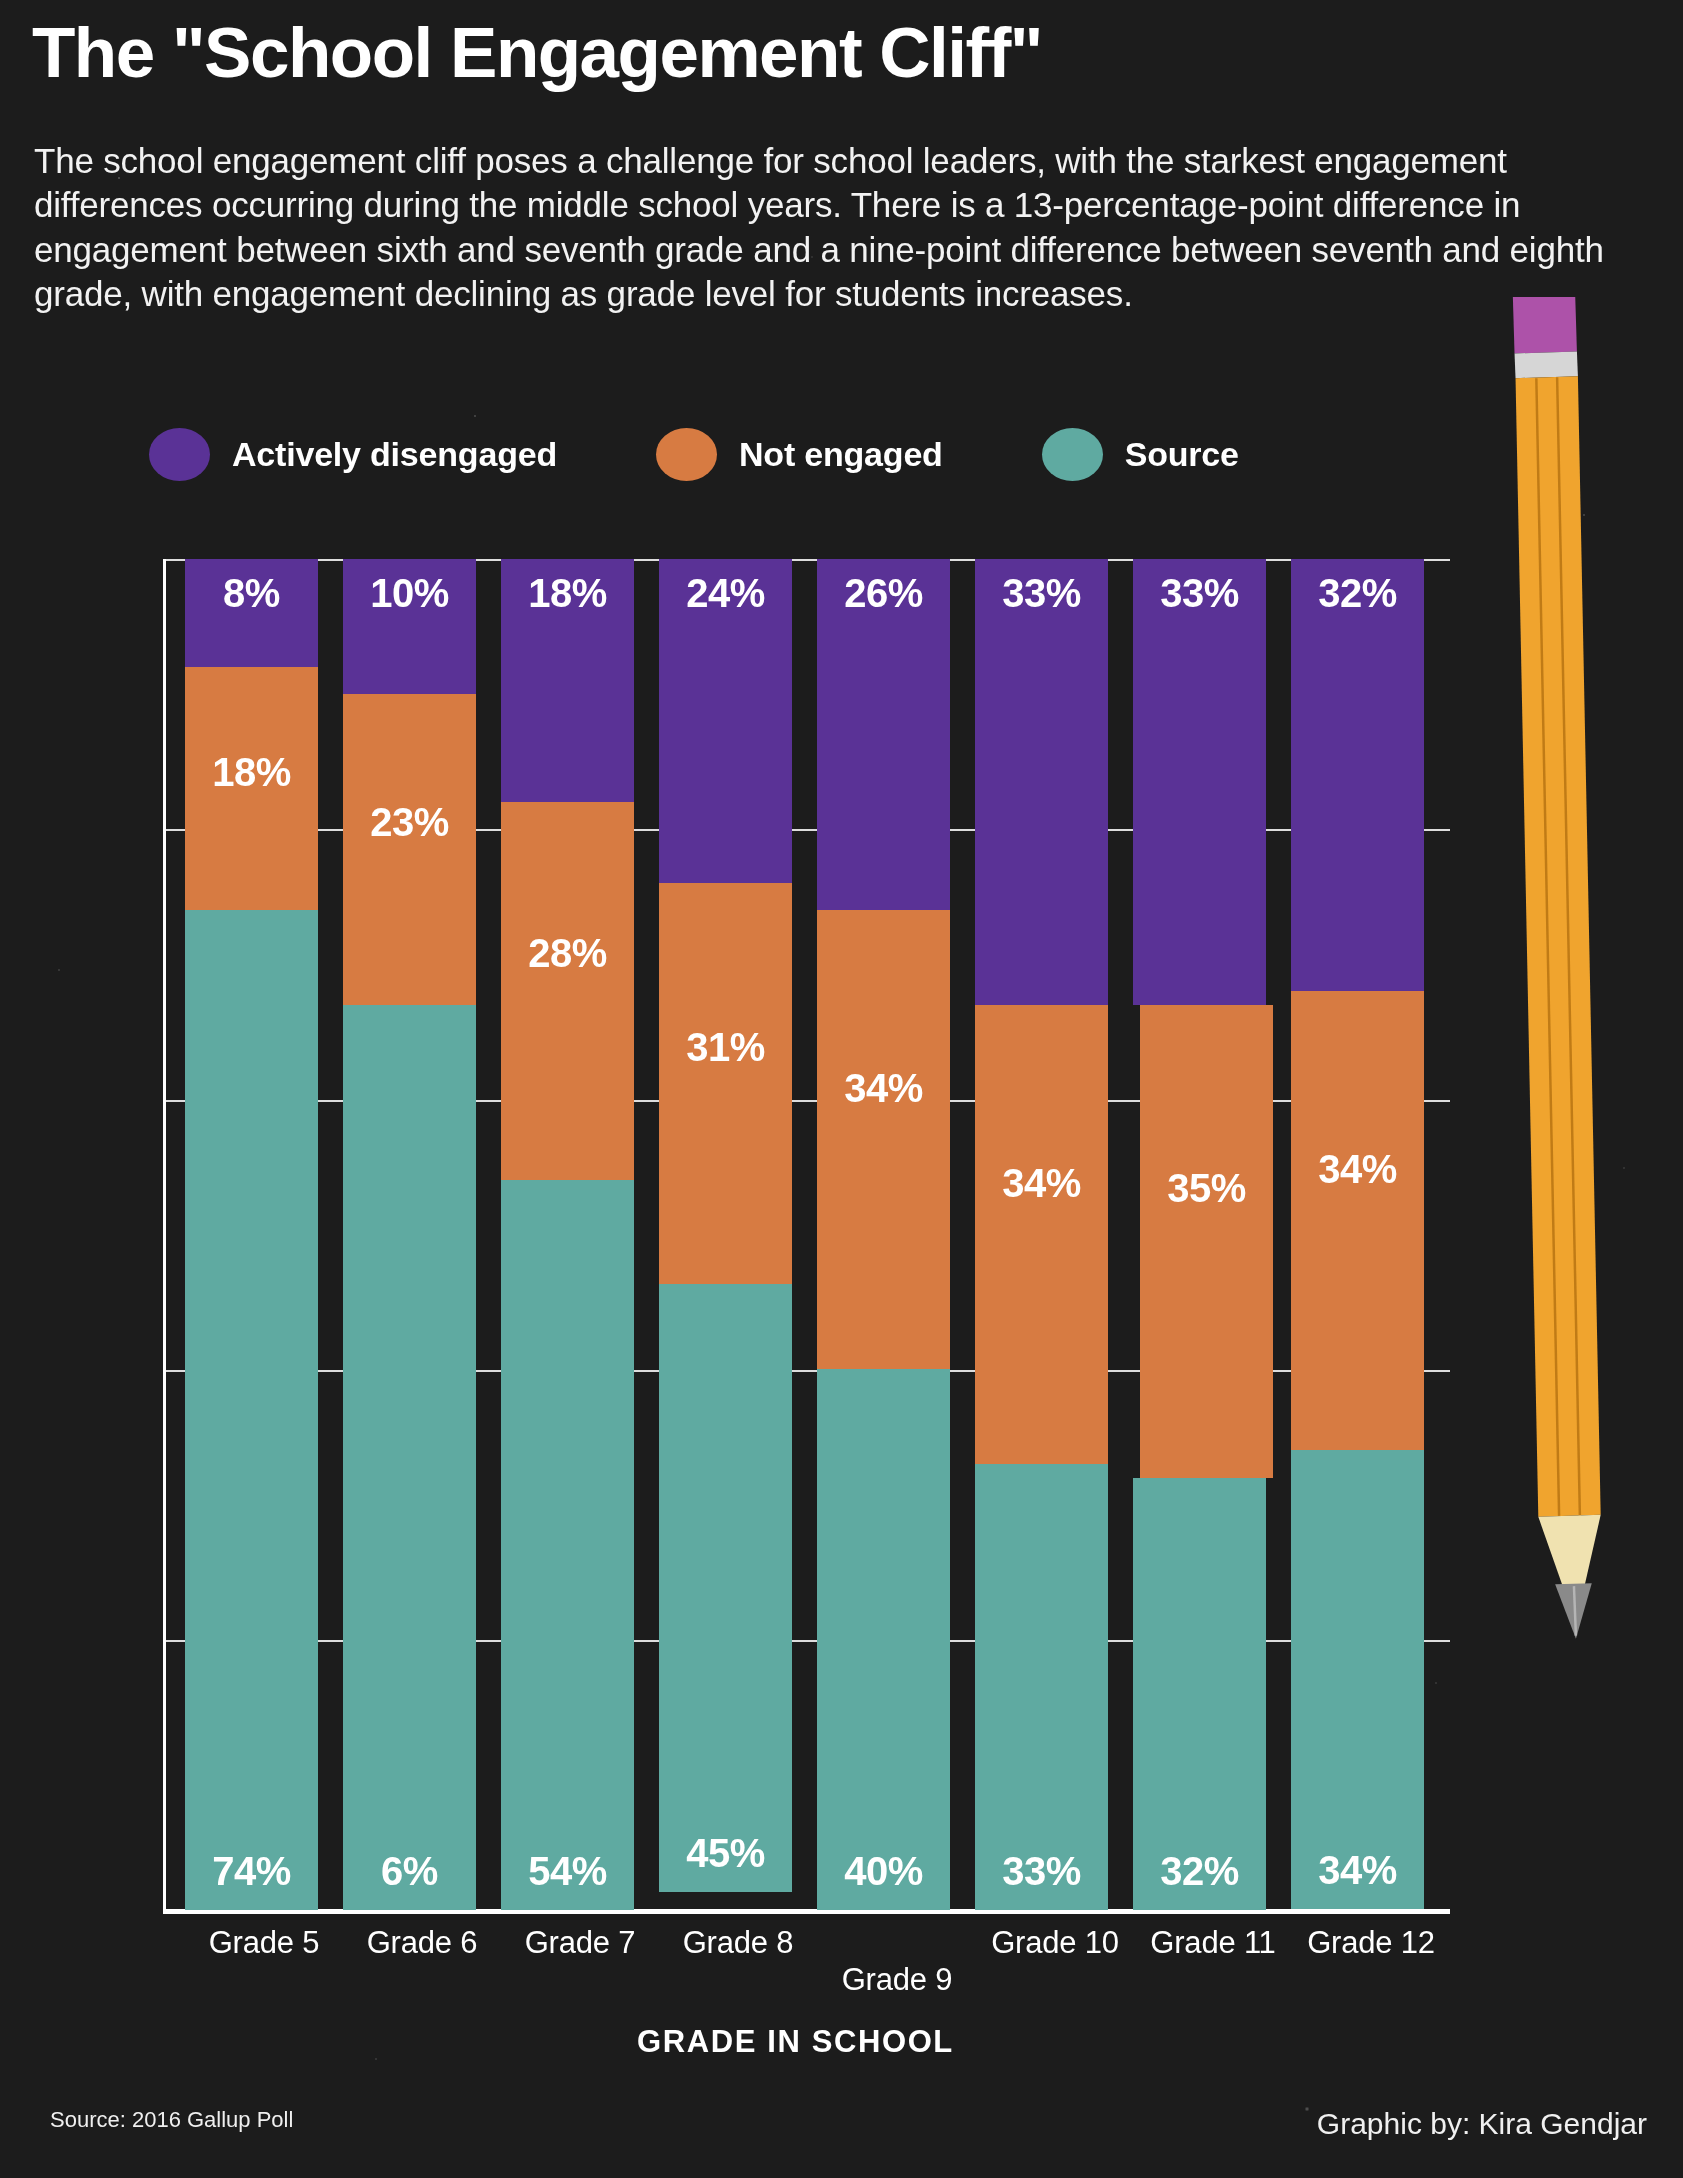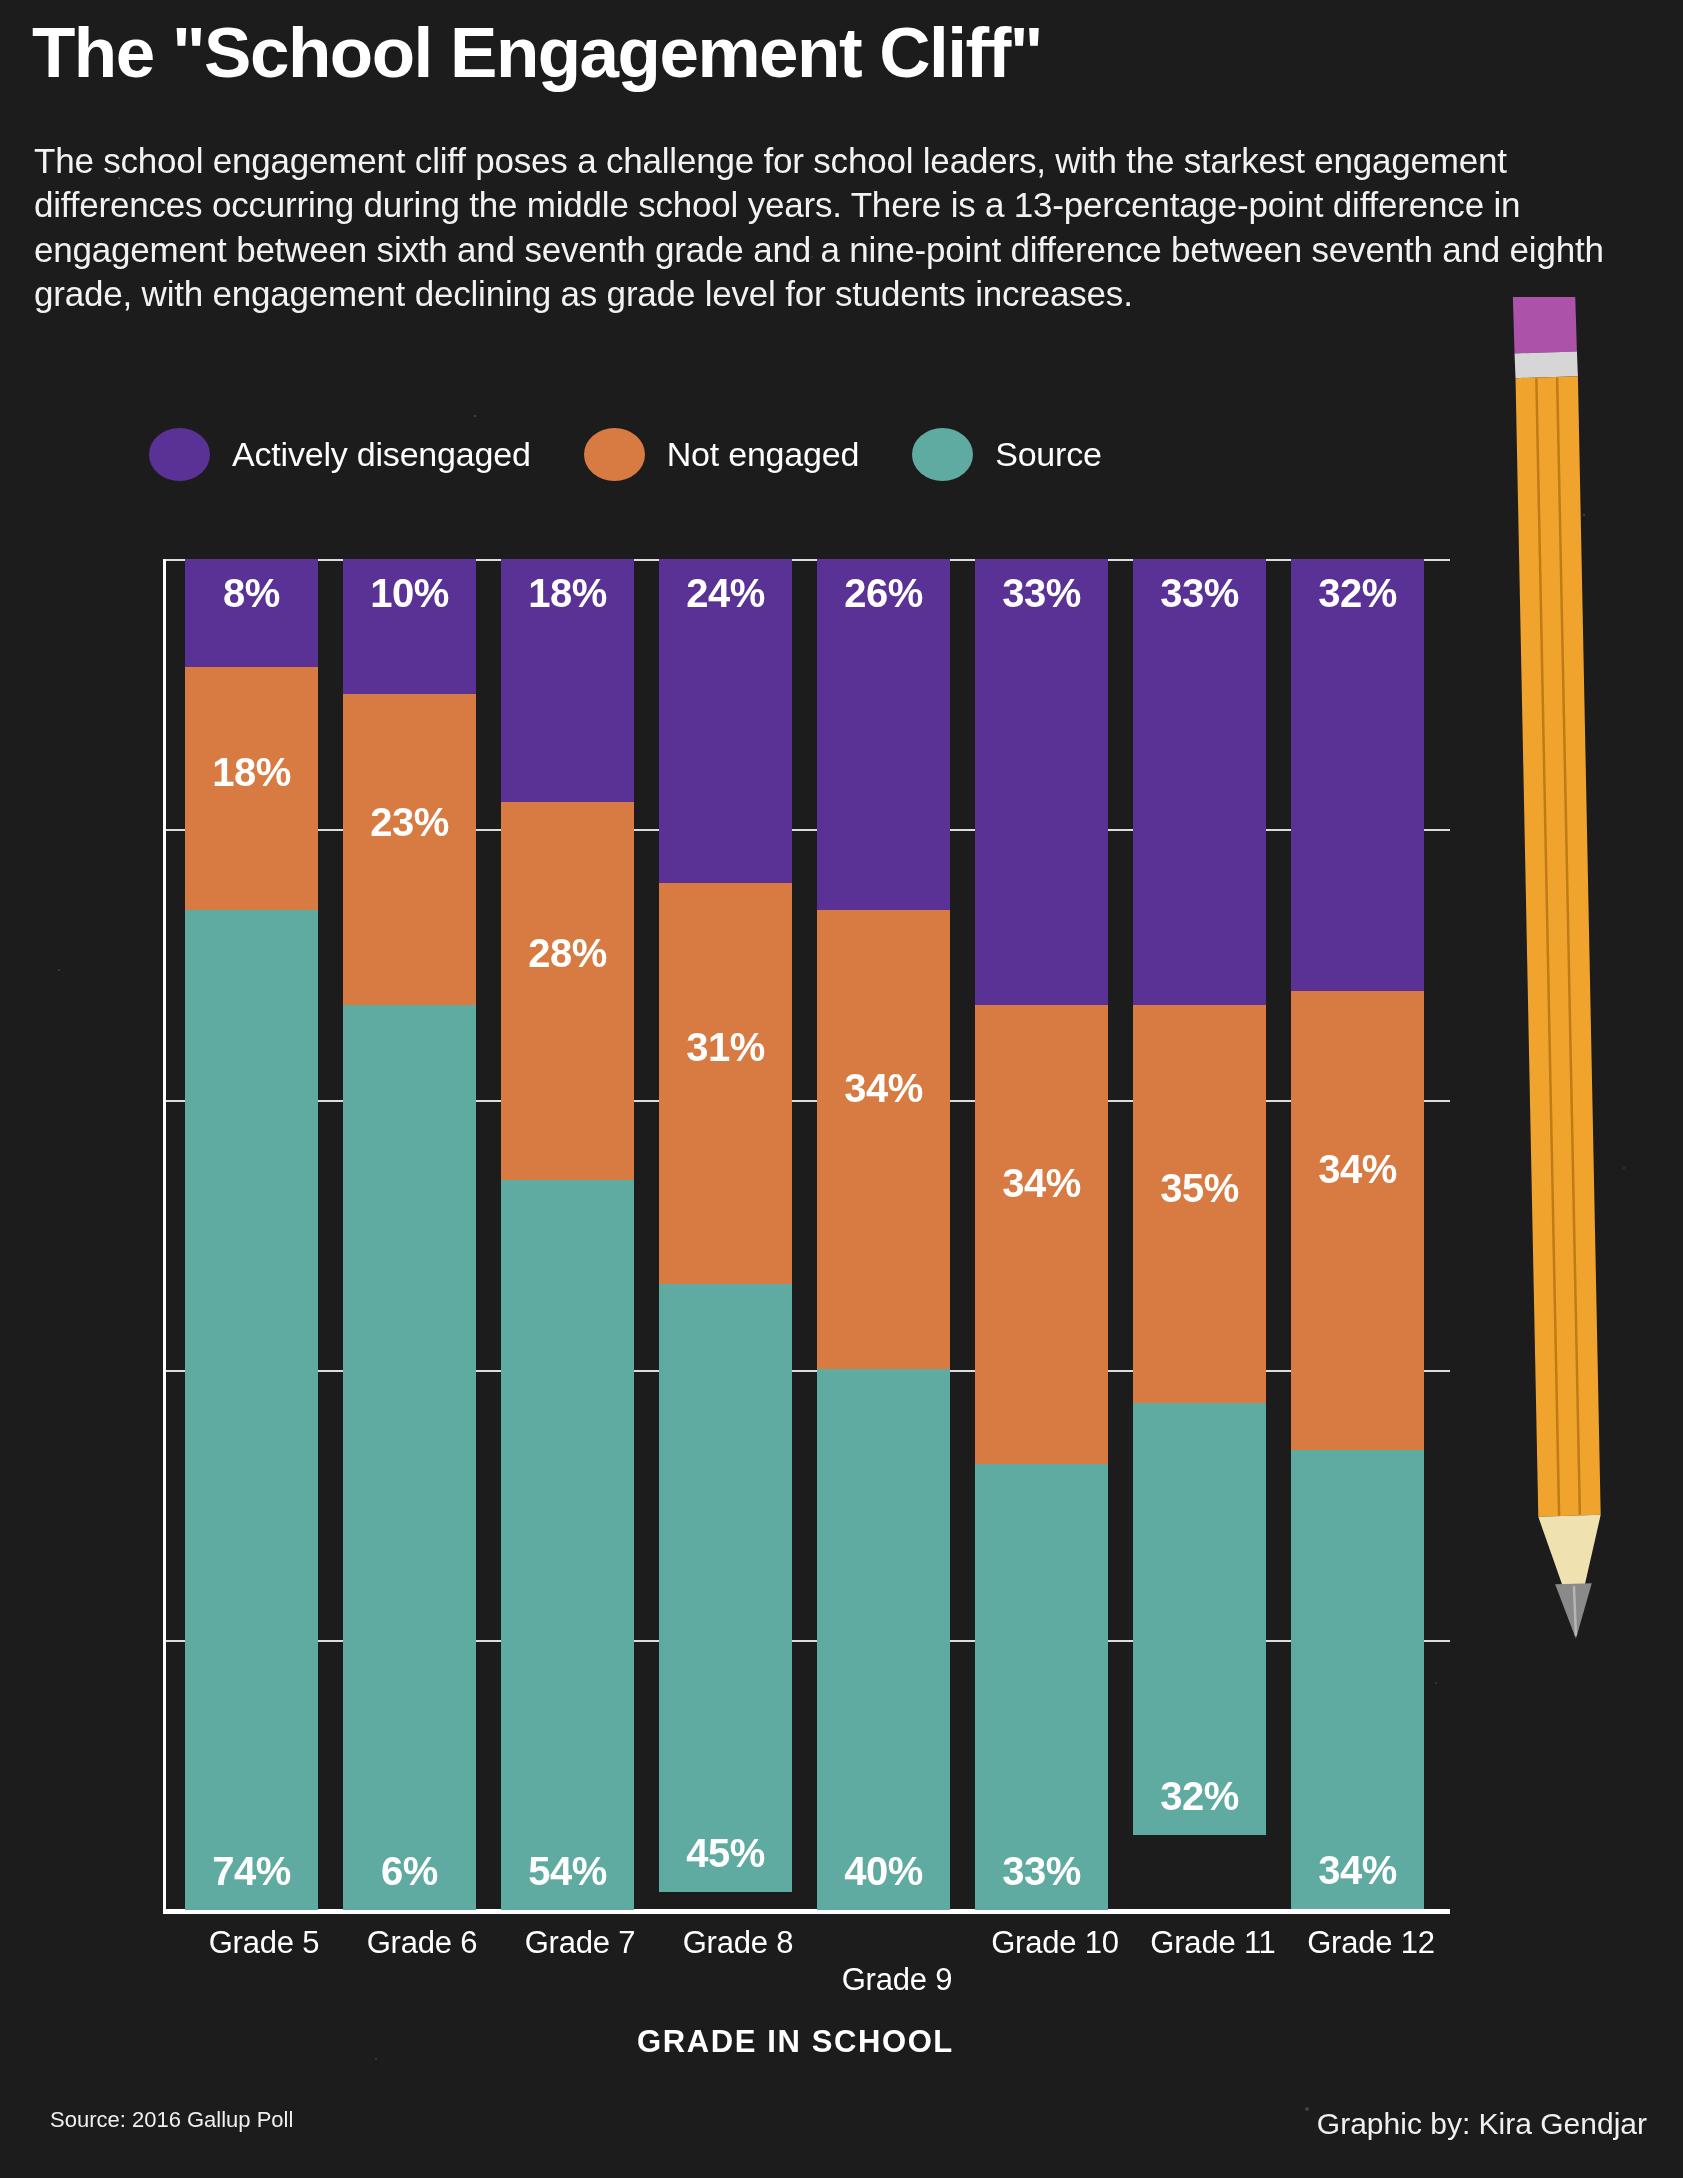--- a/index.html
+++ b/index.html
@@ -44,21 +44,21 @@
   #subtitle {
     position:absolute; left:34px; top:139px;
     width:1584px;
     font-size:35px; color:#f2f2f2; line-height:1.27;
     letter-spacing:-0.2px;
   }
 
   
   #legend {
     position:absolute; left:149px; top:428px;
-    display:flex; align-items:center; gap:53px;
+    display:flex; align-items:center; gap:99px;font-weight:bold;
   }
   .legend-item { display:flex; align-items:center; gap:22px; }
   .legend-dot { width:61px; height:53px; border-radius:50%; flex:0 0 auto; }
   .legend-label { font-size:34px; color:#ffffff; white-space:nowrap; letter-spacing:-0.2px; }
 
   
   
   #plot {
     position:absolute;
     left:163px; top:559px;
@@ -261,21 +261,21 @@
             <div class="seg teal" style="height: 446px; background: rgb(95, 170, 161);">
               <span class="seg-label">33%</span>
             </div>
           </div>
         </div>
         <div class="bar-col">
           <div class="bar-inner">
             <div class="seg purple" style="height: 446px; background: rgb(90, 50, 150);">
               <span class="seg-label">33%</span>
             </div>
-            <div class="seg orange" style="height: 398px; background: rgb(215, 123, 66);">
+            <div class="seg orange" style="height: 473px; background: rgb(215, 123, 66); margin-left: 7px;">
               <span class="seg-label" style="top: 161px;">35%</span>
             </div>
             <div class="seg teal" style="height: 432px; background: rgb(95, 170, 161);">
               <span class="seg-label">32%</span>
             </div>
           </div>
         </div>
         <div class="bar-col">
           <div class="bar-inner">
             <div class="seg purple" style="height: 432px; background: rgb(90, 50, 150);">

